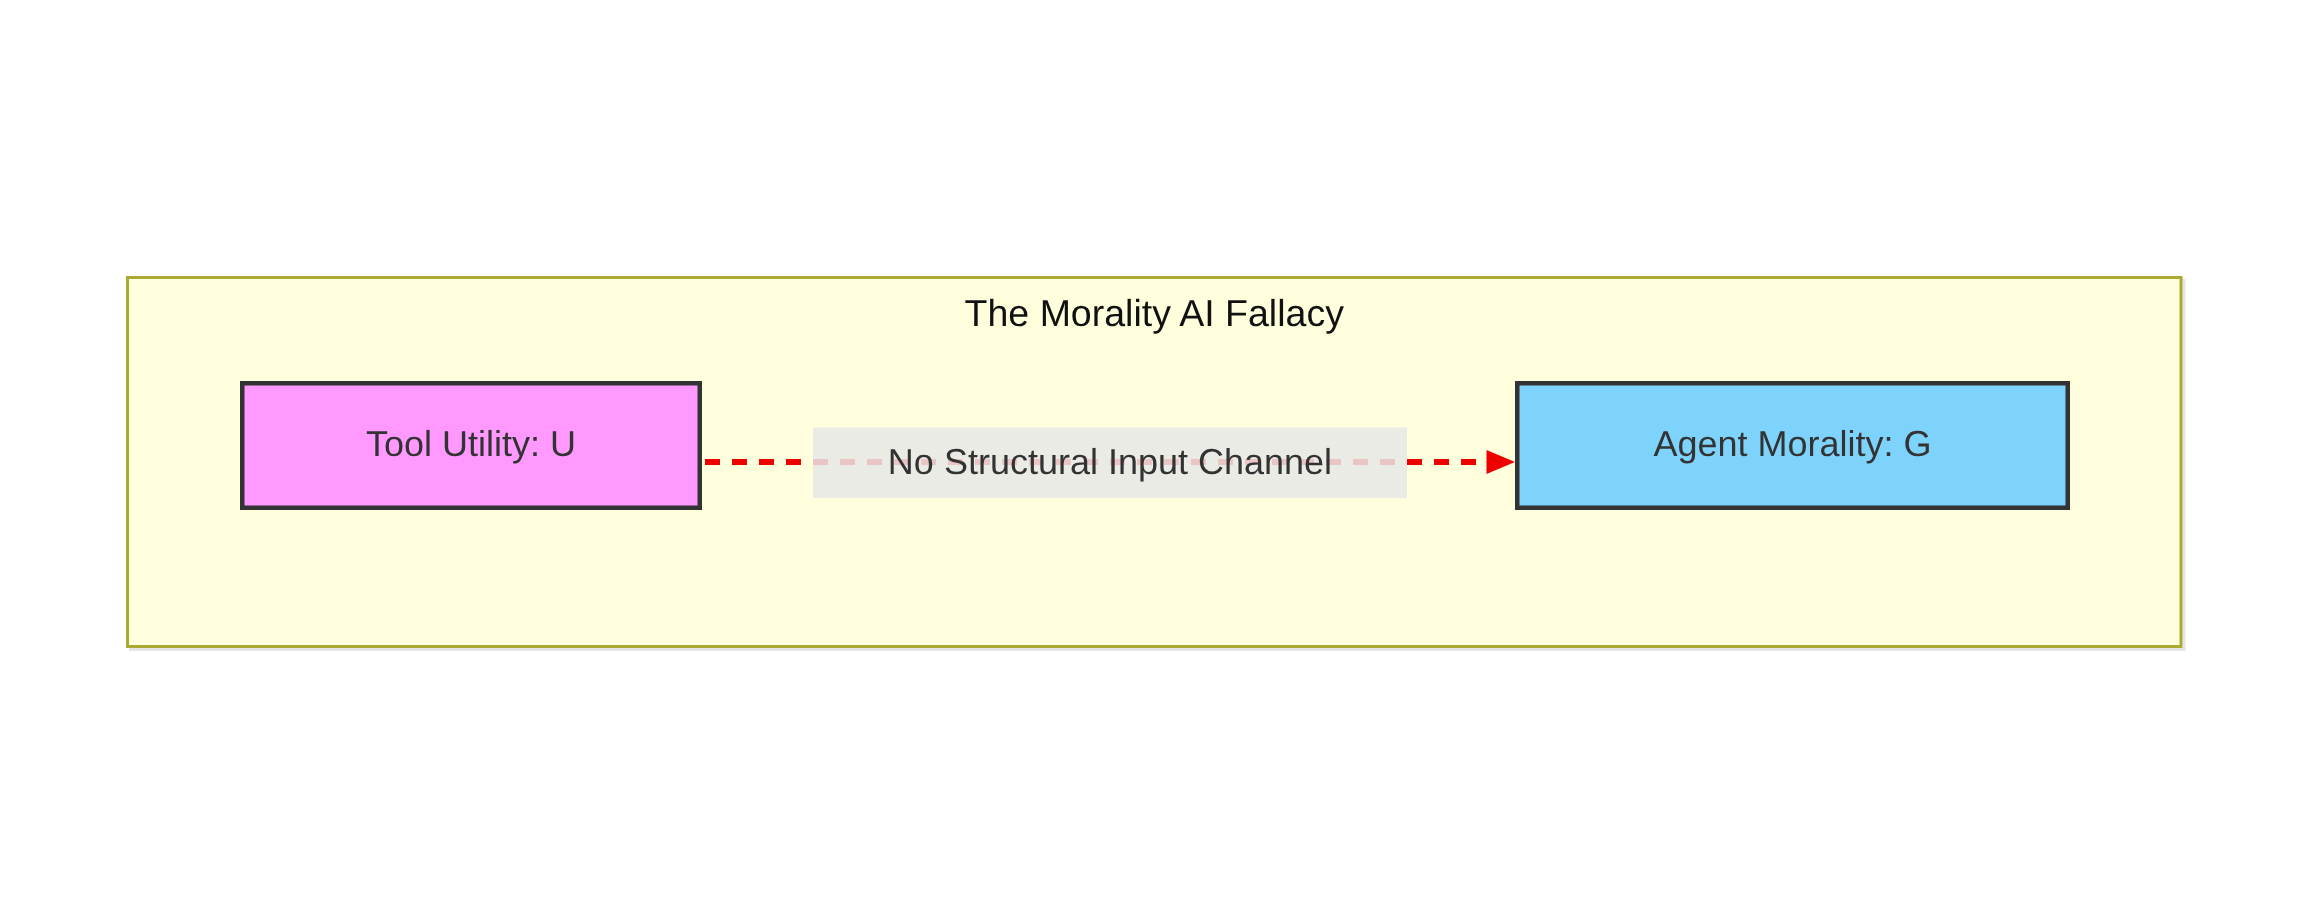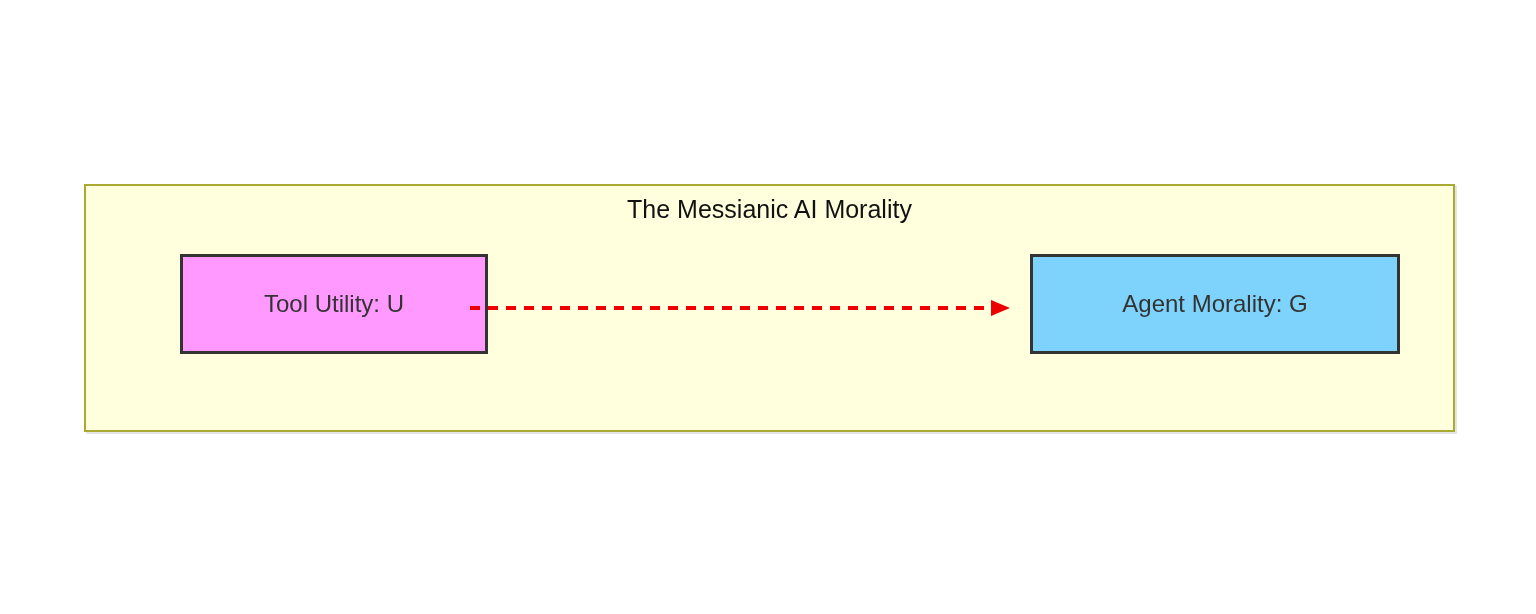--- a/index.html
+++ b/index.html
@@ -26,26 +26,25 @@
     position: absolute;
     top: 9px; left: 0; right: 0;
     text-align: center;
     font-size: 25px;
     color: #111111;
   }
   
   .node {
     position: absolute;
     top: 68px;
-    height: 100px;
+    height: 86px;
     border: 3px solid #333333;
     display: flex;
     align-items: center;
     justify-content: center;
-    margin-left: 20px;
   }
   .node-label {
     font-size: 24px;
     color: #333333;
     white-space: nowrap;
   }
   .node-tool {
     left: 74px;
     width: 308px;
     background: #ff99ff;
@@ -87,28 +86,29 @@
     color: #333333;
     white-space: nowrap;
   }
 </style>
 </head>
 <body>
 
 <div class="canvas">
   <div class="cluster">
 
-    <div class="cluster-title">The Messianic AI Morality</div>
+    <div class="cluster-title">The Morality AI Fallacy</div>
 
     <div class="node node-tool">
       <span class="node-label">Tool Utility: U</span>
     </div>
 
     <div class="edge-line"></div>
     <div class="edge-arrow"></div>
 
+    <div class="edge-label">No Structural Input Channel</div>
 
     <div class="node node-agent">
       <span class="node-label">Agent Morality: G</span>
     </div>
 
   </div>
 </div>
 
 </body></html>

